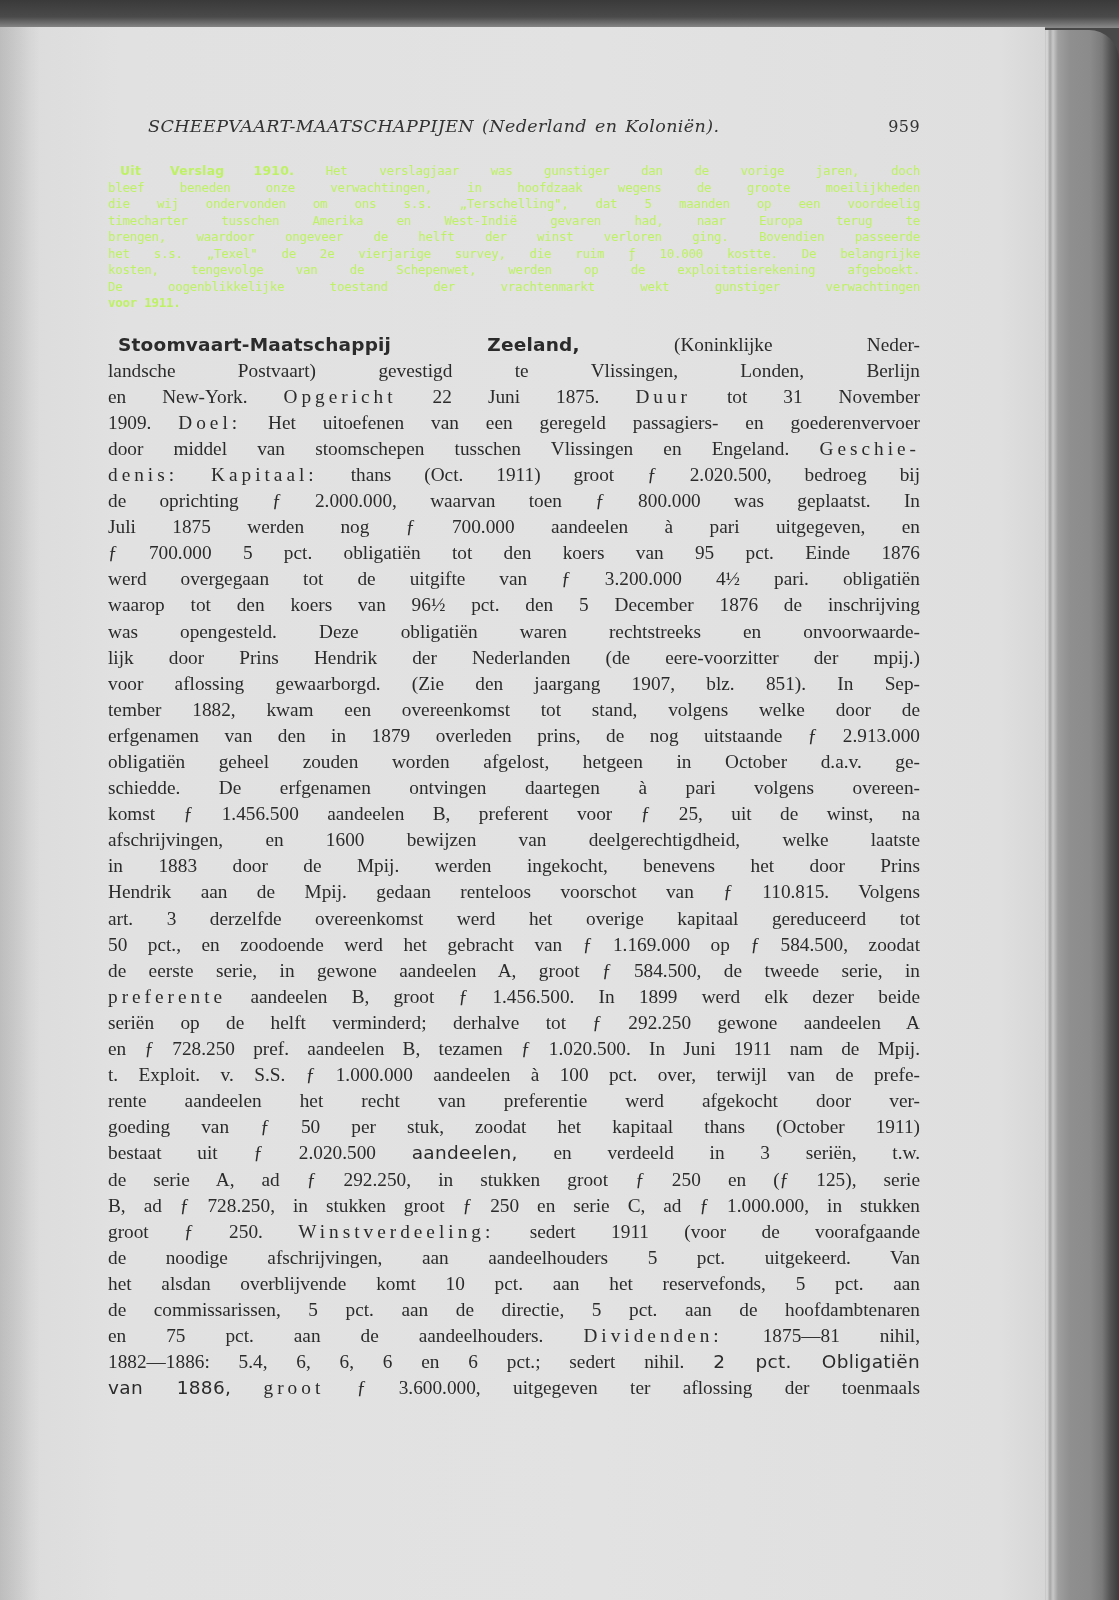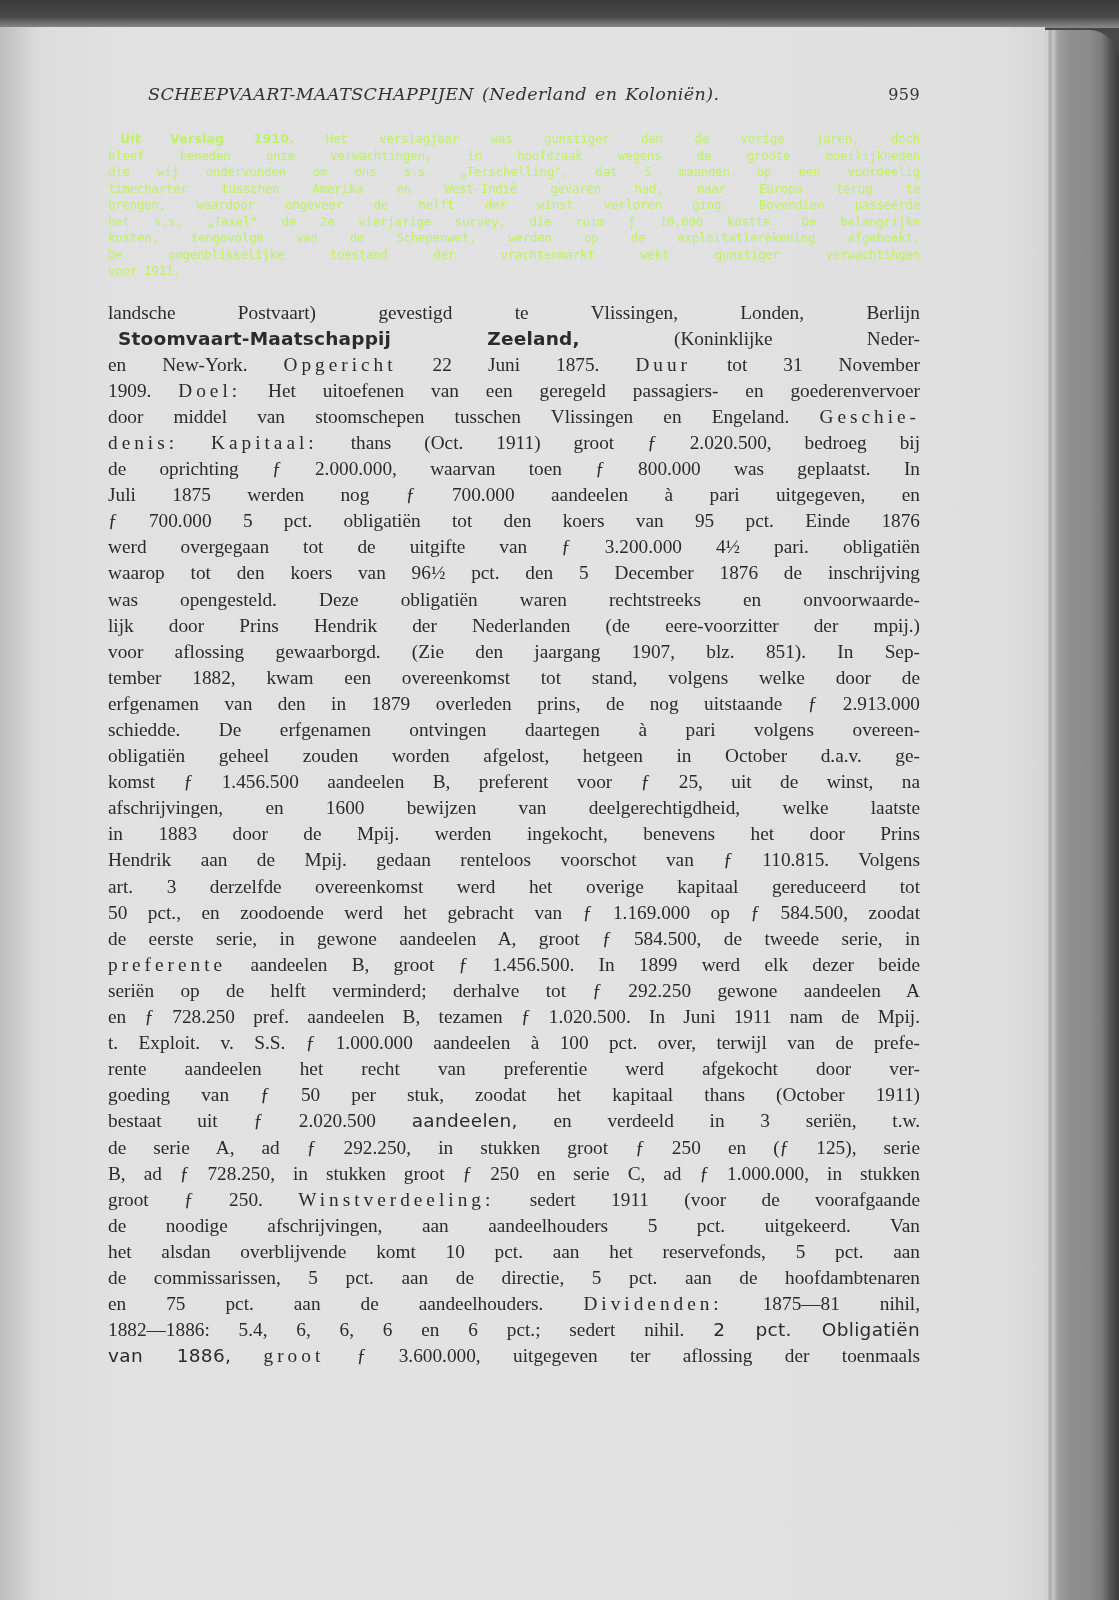--- a/index.html
+++ b/index.html
@@ -42,21 +42,21 @@
   }
   .left-edge {
     position: absolute;
     left: 0; top: 27px;
     width: 40px; height: 1573px;
     background: linear-gradient(to right, rgba(150,150,150,0.35), rgba(220,220,220,0));
   }
   .content {
     position: absolute;
     left: 108px;
-    top: 84px;
+    top: 116px;
     width: 812px;
     color: #2a2a2a;
   }
   .running-head {
     display: flex;
     justify-content: space-between;
     align-items: baseline;
     font-family: "DejaVu Serif", serif;
     font-style: italic;
     font-size: 17.5px;
@@ -108,20 +108,21 @@
     letter-spacing: 0.3px;
   }
   .line {
     display: block;
     text-align: justify;
     text-align-last: justify;
     white-space: nowrap;
   }
   .line.last {
     text-align-last: left;
+    font-weight: bold;
   }
   .line > span { white-space: pre-wrap; }
 </style>
 </head>
 <body>
 
 <div class="scan"></div>
 <div class="top-shadow"></div>
 <div class="page-stack"></div>
 <div class="page"></div>
@@ -139,38 +140,38 @@
     <span class="line">die wij ondervonden om ons s.s. „Terschelling", dat 5 maanden op een voordeelig</span>
     <span class="line">timecharter tusschen Amerika en West-Indië gevaren had, naar Europa terug te</span>
     <span class="line">brengen, waardoor ongeveer de helft der winst verloren ging. Bovendien passeerde</span>
     <span class="line">het s.s. „Texel" de 2e vierjarige survey, die ruim ƒ 10.000 kostte. De belangrijke</span>
     <span class="line">kosten, tengevolge van de Schepenwet, werden op de exploitatierekening afgeboekt.</span>
     <span class="line">De oogenblikkelijke toestand der vrachtenmarkt wekt gunstiger verwachtingen</span>
     <span class="line last">voor 1911.</span>
   </div>
 
   <div class="body" id="article-body">
+      <span class="line"><span class="heading">Stoomvaart-Maatschappij Zeeland,</span><span> (Koninklijke Neder-</span></span>
       <span class="line"><span>landsche Postvaart) gevestigd te Vlissingen, Londen, Berlijn</span></span>
-      <span class="line"><span class="heading">Stoomvaart-Maatschappij Zeeland,</span><span> (Koninklijke Neder-</span></span>
       <span class="line"><span>en New-York. </span><span class="spaced">Opgericht</span><span> 22 Juni 1875. </span><span class="spaced">Duur</span><span> tot 31 November</span></span>
       <span class="line"><span>1909. </span><span class="spaced">Doel:</span><span> Het uitoefenen van een geregeld passagiers- en goederenvervoer</span></span>
       <span class="line"><span>door middel van stoomschepen tusschen Vlissingen en Engeland. </span><span class="spaced">Geschie-</span></span>
       <span class="line"><span class="spaced">denis:</span><span> </span><span class="spaced">Kapitaal:</span><span> thans (Oct. 1911) groot ƒ 2.020.500, bedroeg bij</span></span>
       <span class="line"><span>de oprichting ƒ 2.000.000, waarvan toen ƒ 800.000 was geplaatst. In</span></span>
       <span class="line"><span>Juli 1875 werden nog ƒ 700.000 aandeelen à pari uitgegeven, en</span></span>
       <span class="line"><span>ƒ 700.000 5 pct. obligatiën tot den koers van 95 pct. Einde 1876</span></span>
       <span class="line"><span>werd overgegaan tot de uitgifte van ƒ 3.200.000 4½ pari. obligatiën</span></span>
       <span class="line"><span>waarop tot den koers van 96½ pct. den 5 December 1876 de inschrijving</span></span>
       <span class="line"><span>was opengesteld. Deze obligatiën waren rechtstreeks en onvoorwaarde-</span></span>
       <span class="line"><span>lijk door Prins Hendrik der Nederlanden (de eere-voorzitter der mpij.)</span></span>
       <span class="line"><span>voor aflossing gewaarborgd. (Zie den jaargang 1907, blz. 851). In Sep-</span></span>
       <span class="line"><span>tember 1882, kwam een overeenkomst tot stand, volgens welke door de</span></span>
       <span class="line"><span>erfgenamen van den in 1879 overleden prins, de nog uitstaande ƒ 2.913.000</span></span>
+      <span class="line"><span>obligatiën geheel zouden worden afgelost, hetgeen in October d.a.v. ge-</span></span>
       <span class="line"><span>schiedde. De erfgenamen ontvingen daartegen à pari volgens overeen-</span></span>
-      <span class="line"><span>obligatiën geheel zouden worden afgelost, hetgeen in October d.a.v. ge-</span></span>
       <span class="line"><span>komst ƒ 1.456.500 aandeelen B, preferent voor ƒ 25, uit de winst, na</span></span>
       <span class="line"><span>afschrijvingen, en 1600 bewijzen van deelgerechtigdheid, welke laatste</span></span>
       <span class="line"><span>in 1883 door de Mpij. werden ingekocht, benevens het door Prins</span></span>
       <span class="line"><span>Hendrik aan de Mpij. gedaan renteloos voorschot van ƒ 110.815. Volgens</span></span>
       <span class="line"><span>art. 3 derzelfde overeenkomst werd het overige kapitaal gereduceerd tot</span></span>
       <span class="line"><span>50 pct., en zoodoende werd het gebracht van ƒ 1.169.000 op ƒ 584.500, zoodat</span></span>
       <span class="line"><span>de eerste serie, in gewone aandeelen A, groot ƒ 584.500, de tweede serie, in</span></span>
       <span class="line"><span class="spaced">preferente</span><span> aandeelen B, groot ƒ 1.456.500. In 1899 werd elk dezer beide</span></span>
       <span class="line"><span>seriën op de helft verminderd; derhalve tot ƒ 292.250 gewone aandeelen A</span></span>
       <span class="line"><span>en ƒ 728.250 pref. aandeelen B, tezamen ƒ 1.020.500. In Juni 1911 nam de Mpij.</span></span>

